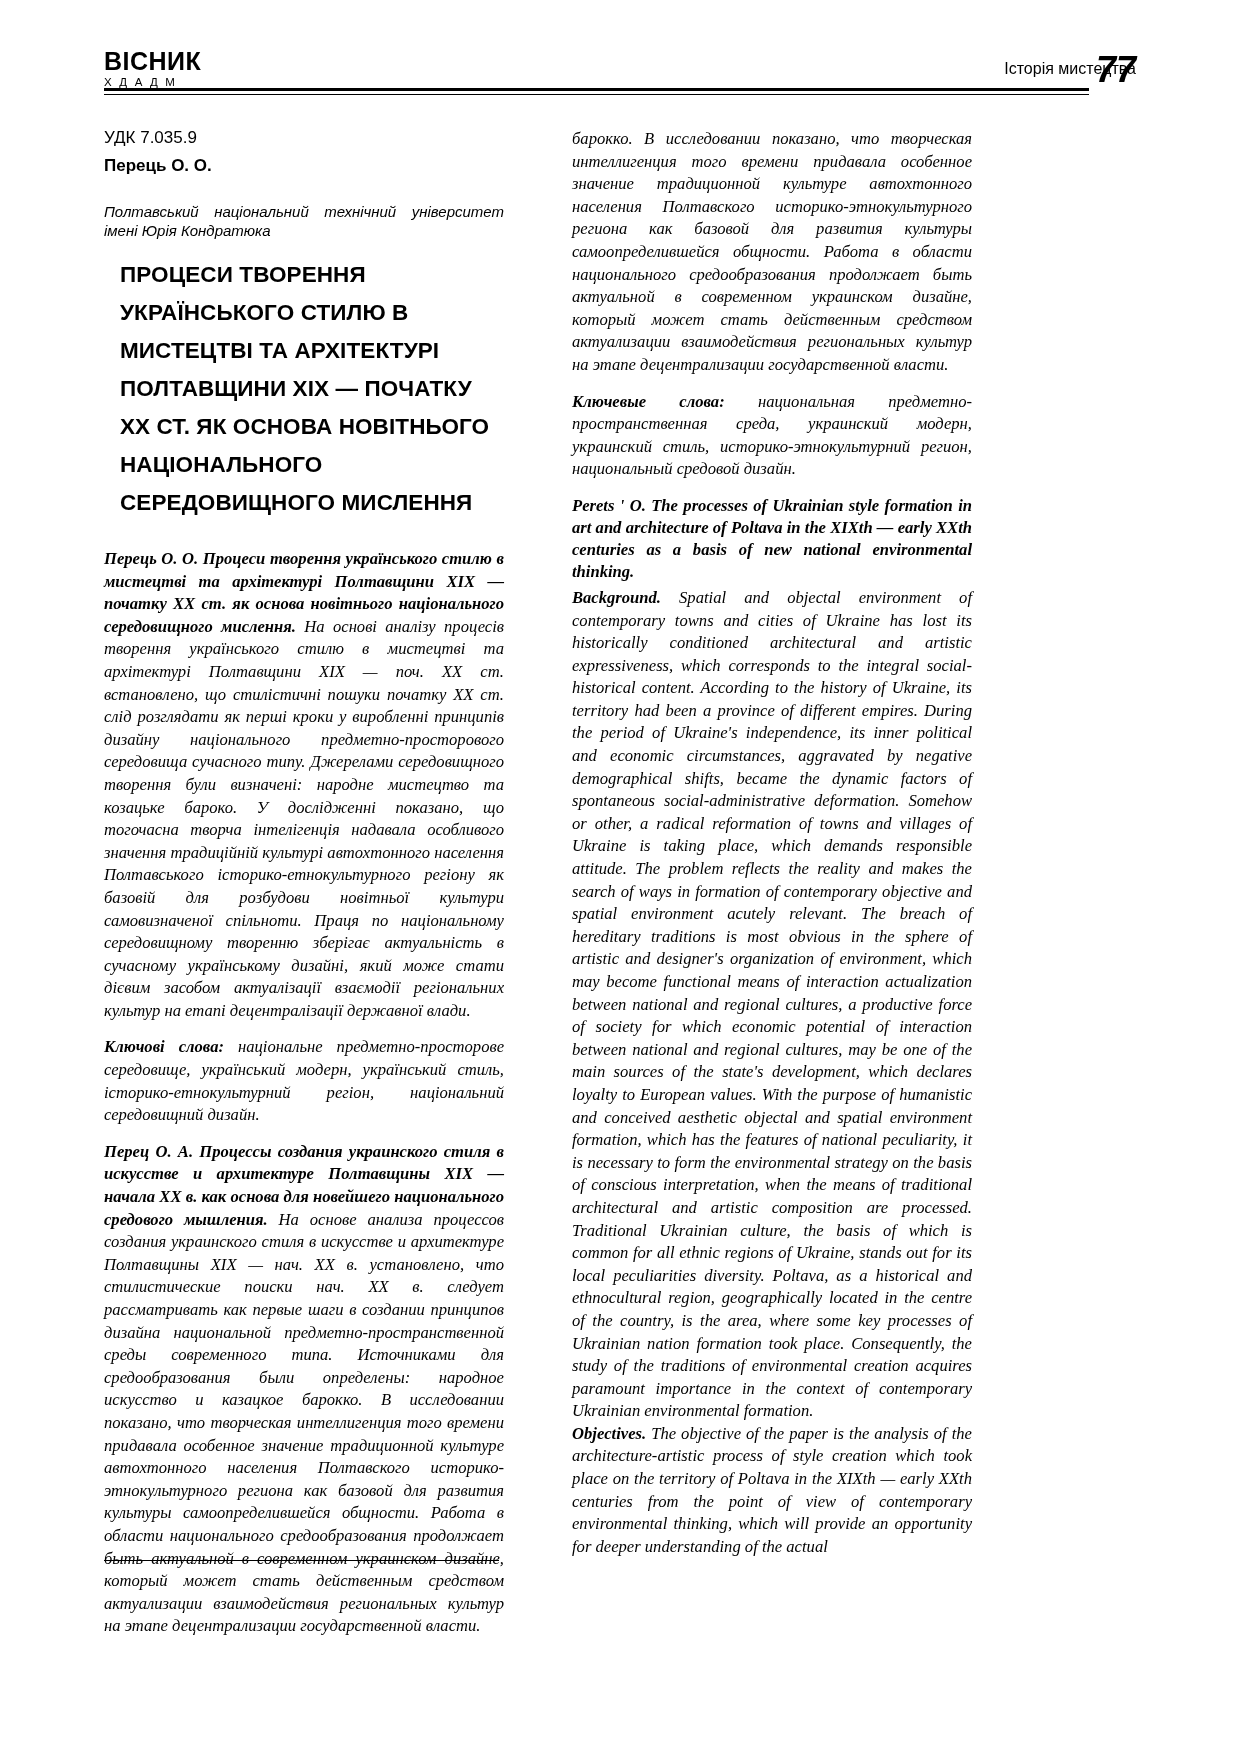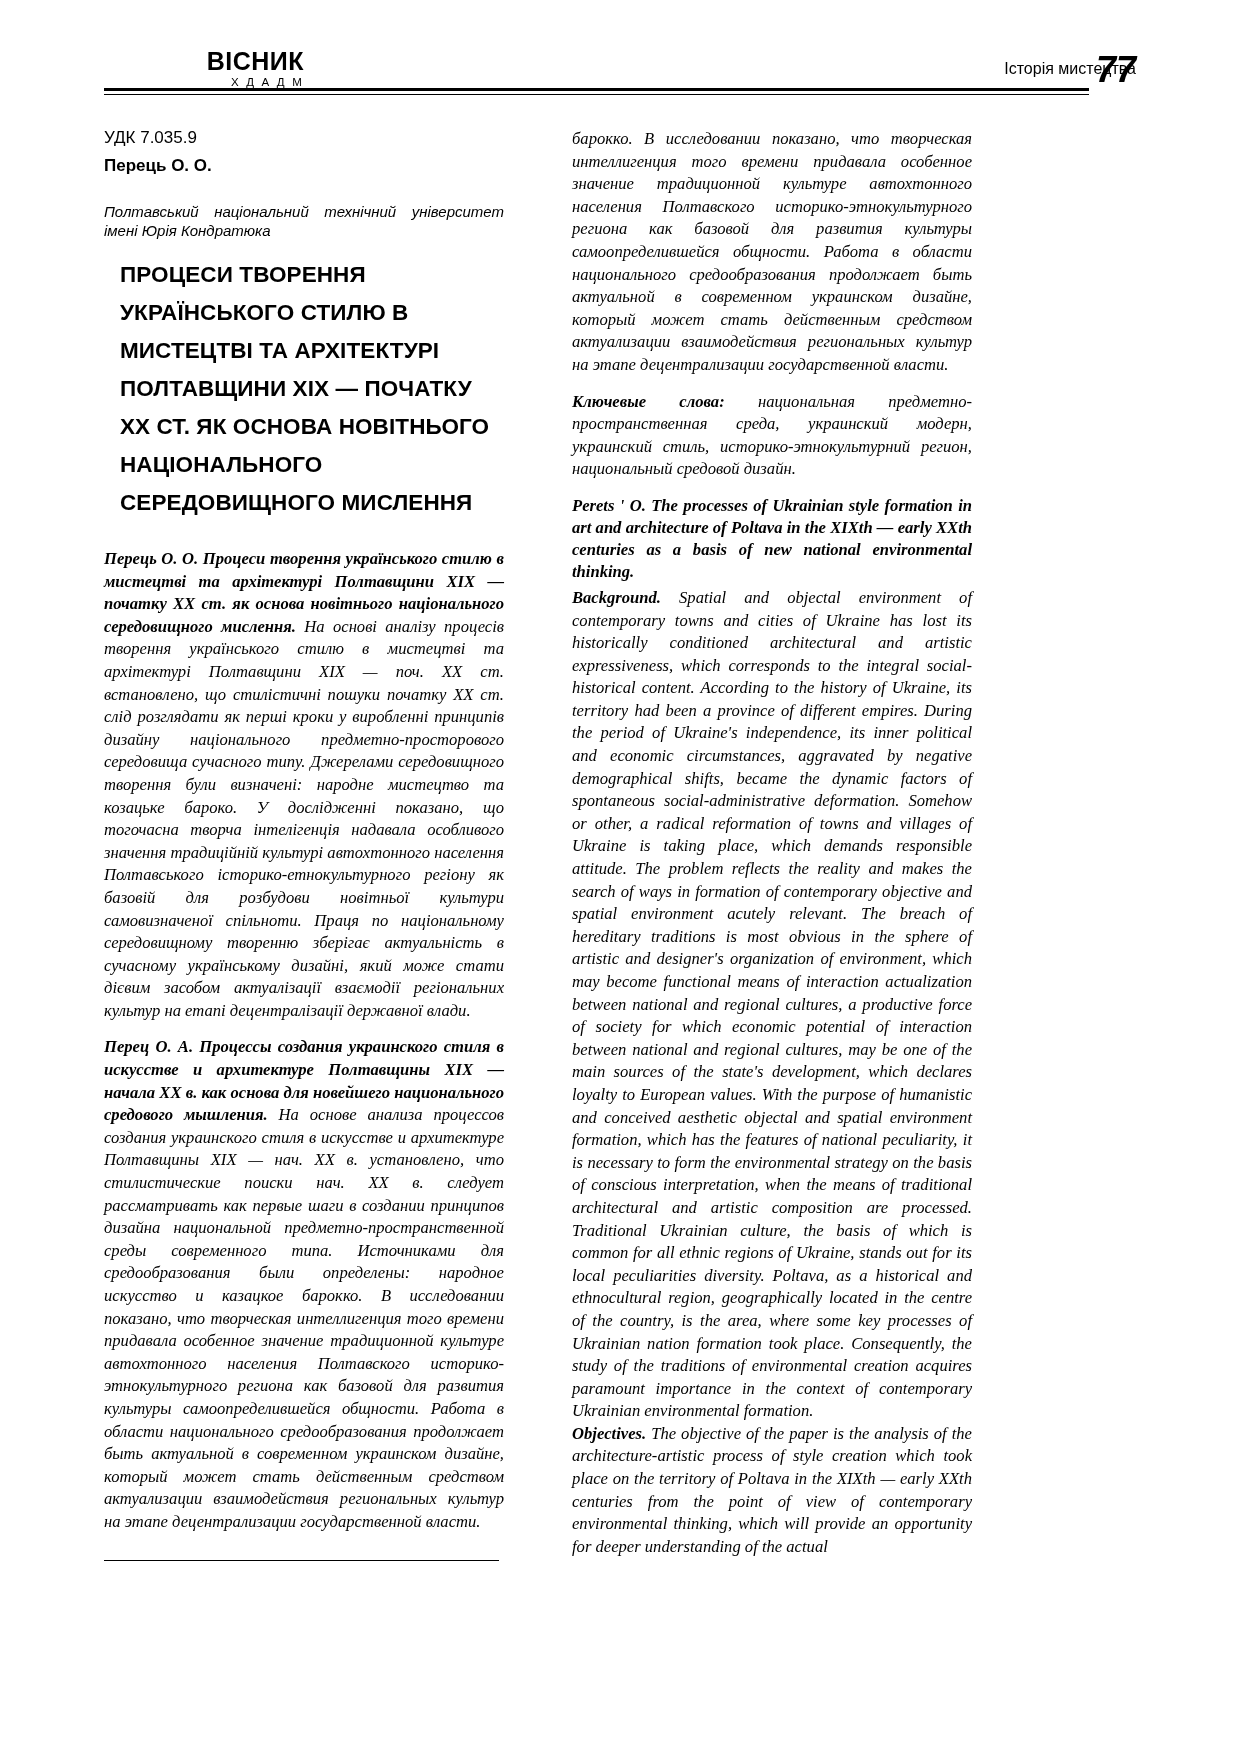--- a/index.html
+++ b/index.html
@@ -28,21 +28,20 @@
     left: 104px;
     top: 48px;
     width: 1032px;
     height: 56px;
   }
   .masthead {
     position: absolute;
     left: 0;
     top: 0;
     width: 200px;
-    text-align: right;
   }
   .masthead-main {
     font-family: "Liberation Sans", sans-serif;
     font-weight: bold;
     font-size: 25px;
     letter-spacing: 0.5px;
     line-height: 26px;
     color: #000;
   }
   .masthead-sub {
@@ -205,20 +204,21 @@
   </div>
 
   <div class="col col-left">
     <p class="udk">УДК 7.035.9</p>
     <p class="author">Перець О. О.</p>
     <p class="affiliation">Полтавський національний технічний університет імені Юрія Кондратюка</p>
     <h1 class="title">ПРОЦЕСИ ТВОРЕННЯ УКРАЇНСЬКОГО СТИЛЮ В МИСТЕЦТВІ ТА АРХІТЕКТУРІ ПОЛТАВЩИНИ XIX — ПОЧАТКУ XX СТ. ЯК ОСНОВА НОВІТНЬОГО НАЦІОНАЛЬНОГО СЕРЕДОВИЩНОГО МИСЛЕННЯ</h1>
 
     <p class="abs-p"><span class="lead">Перець О. О. Процеси творення українського стилю в мистецтві та архітектурі Полтавщини XIX — початку XX ст. як основа новітнього національного середовищного мислення.</span><span class="abs-it"> На основі аналізу процесів творення українського стилю в мистецтві та архітектурі Полтавщини XIX — поч. XX ст. встановлено, що стилістичні пошуки початку XX ст. слід розглядати як перші кроки у виробленні принципів дизайну національного предметно-просторового середовища сучасного типу. Джерелами середовищного творення були визначені: народне мистецтво та козацьке бароко. У дослідженні показано, що тогочасна творча інтелігенція надавала особливого значення традиційній культурі автохтонного населення Полтавського історико-етнокультурного регіону як базовій для розбудови новітньої культури самовизначеної спільноти. Праця по національному середовищному творенню зберігає актуальність в сучасному українському дизайні, який може стати дієвим засобом актуалізації взаємодії регіональних культур на етапі децентралізації державної влади.</span></p>
 
+    <p class="abs-p"><span class="kw-label">Ключові слова:</span><span class="abs-it"> національне предметно-просторове середовище, український модерн, український стиль, історико-етнокультурний регіон, національний середовищний дизайн.</span></p>
 
     <p class="abs-p"><span class="lead">Перец О. А. Процессы создания украинского стиля в искусстве и архитектуре Полтавщины XIX — начала XX в. как основа для новейшего национального средового мышления.</span><span class="abs-it"> На основе анализа процессов создания украинского стиля в искусстве и архитектуре Полтавщины XIX — нач. XX в. установлено, что стилистические поиски нач. XX в. следует рассматривать как первые шаги в создании принципов дизайна национальной предметно-пространственной среды современного типа. Источниками для средообразования были определены: народное искусство и казацкое барокко. В исследовании показано, что творческая интеллигенция того времени придавала особенное значение традиционной культуре автохтонного населения Полтавского историко-этнокультурного региона как базовой для развития культуры самоопределившейся общности. Работа в области национального средообразования продолжает быть актуальной в современном украинском дизайне, который может стать действенным средством актуализации взаимодействия региональных культур на этапе децентрализации государственной власти.</span></p>
   </div>
 
   <div class="col col-right">
     <p class="abs-p"><span class="abs-it">барокко. В исследовании показано, что творческая интеллигенция того времени придавала особенное значение традиционной культуре автохтонного населения Полтавского историко-этнокультурного региона как базовой для развития культуры самоопределившейся общности. Работа в области национального средообразования продолжает быть актуальной в современном украинском дизайне, который может стать действенным средством актуализации взаимодействия региональных культур на этапе децентрализации государственной власти.</span></p>
 
     <p class="abs-p"><span class="kw-label">Ключевые слова:</span><span class="abs-it"> национальная предметно-пространственная среда, украинский модерн, украинский стиль, историко-этнокультурний регион, национальный средовой дизайн.</span></p>
 
     <p class="en-title">Perets ' O. The processes of Ukrainian style formation in art and architecture of Poltava in the XIXth — early XXth centuries as a basis of new national environmental thinking.</p>

